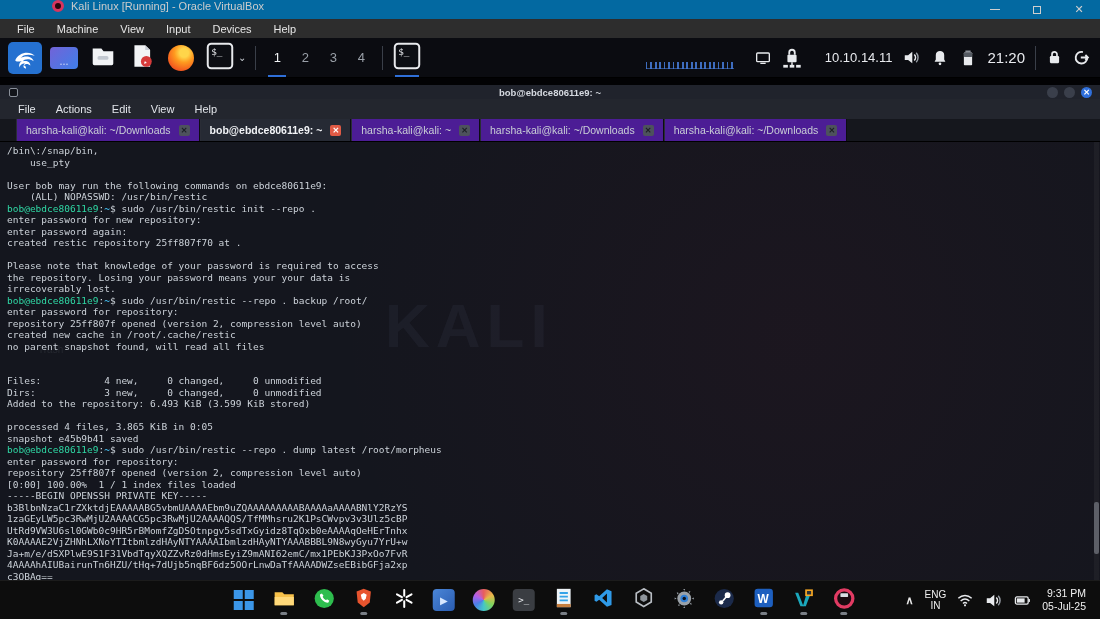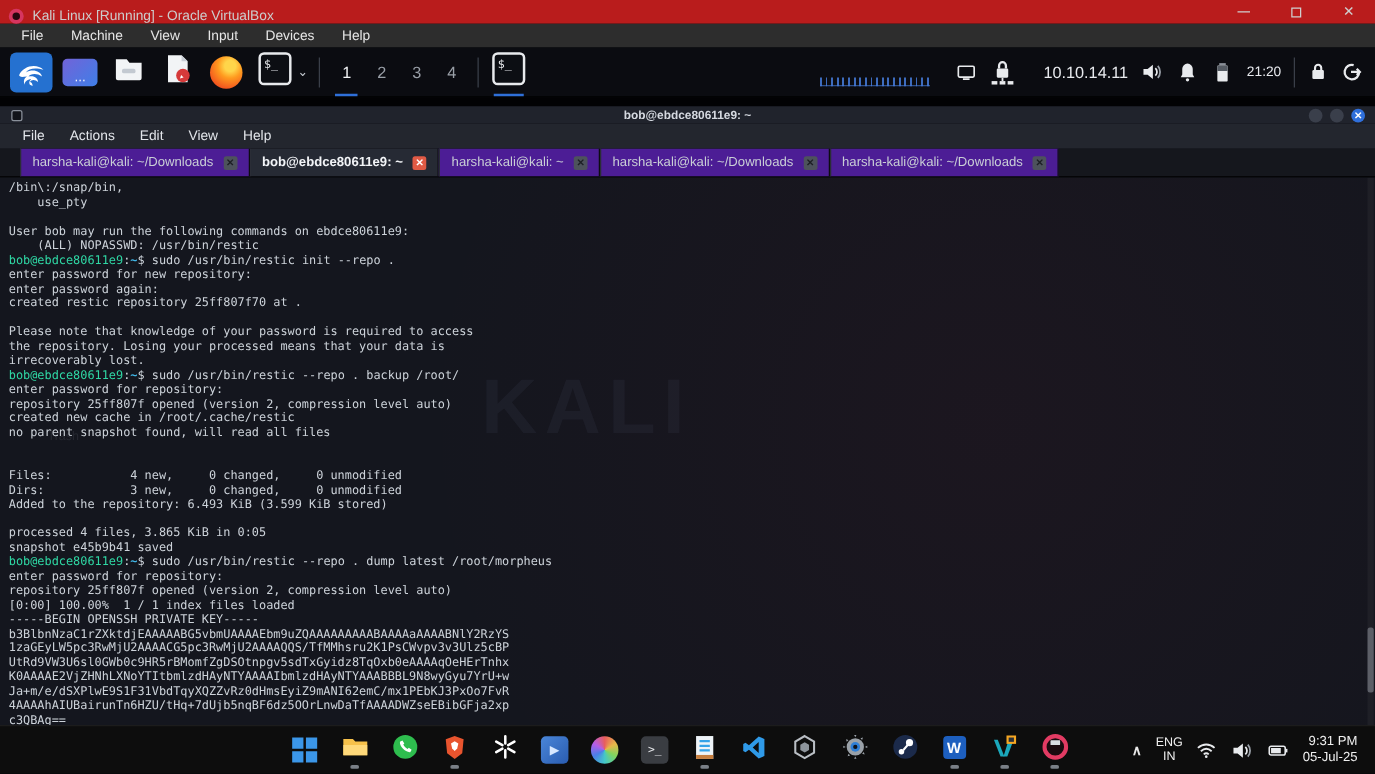--- a/index.html
+++ b/index.html
@@ -1,20 +1,20 @@
 <!DOCTYPE html>
 <html><head>
 <meta charset="utf-8">
 <style>
   * { margin:0; padding:0; box-sizing:border-box; }
   html,body { width:1100px; height:619px; overflow:hidden; }
   body { background:#020204; font-family:"Liberation Sans",sans-serif; position:relative; }
 
   
-  .vbox-titlebar { height:19px; background:#b91c1c; display:flex; align-items:flex-end; color:#cccccc; font-size:11px; }
+  .vbox-titlebar { height:19px; background:#0369a1; display:flex; align-items:flex-start; color:#cccccc; font-size:11px;padding-left:45px; }
   .vbox-app-icon { width:12px; height:12px; border-radius:50%; border:3px solid #d6355f; background:#27060e; margin:0 7px 0 7px; flex:0 0 auto; }
   .vbox-title { flex:1; white-space:nowrap; overflow:hidden; }
   .vbox-controls { display:flex; height:100%; }
   .vbox-ctl { width:42px; height:100%; display:flex; align-items:center; justify-content:center; color:#cfcfcf; }
   .vbox-ctl .minbar { width:10px; height:1px; background:#cfcfcf; }
   .vbox-ctl .restbox { width:8px; height:8px; border:1px solid #cfcfcf; }
   .vbox-ctl.close { font-size:11px; }
 
   .vbox-menubar { height:19px; background:#2d2d2d; display:flex; align-items:center; padding-left:6px; }
   .vbox-menu-item { color:#e6e6e6; font-size:11px; padding:0 11px; height:100%; display:flex; align-items:center; }
@@ -28,21 +28,21 @@
   .panel-sep { width:1px; height:24px; background:#3a3f49; flex:0 0 auto; }
   .ws-num { width:24px; height:30px; display:flex; align-items:center; justify-content:center; color:#9aa0a8; font-size:13px; position:relative; }
   .ws-num.active { color:#f2f4f6; }
   .ws-num.active::after, .win-btn.active::after { content:""; position:absolute; left:3px; right:3px; bottom:-4px; height:2px; background:#2f6fd8; }
   .win-btn { position:relative; }
   .chev { color:#c9ced4; font-size:10px; margin-left:-6px; }
   .cpu-graph { width:88px; height:7px; margin-left:auto; align-self:flex-end; margin-bottom:8px;
       background:repeating-linear-gradient(90deg, rgba(70,125,220,.85) 0 1.5px, transparent 1.5px 4.5px); border-bottom:1px solid rgba(70,125,220,.6); }
   .tray-right { display:flex; align-items:center; gap:10px; margin-left:12px; }
   .tray-ip { color:#e8eaee; font-size:13px;margin-left:12px; }
-  .tray-time { color:#e8eaee; font-size:11px;text-align:right; }
+  .tray-time { color:#e8eaee; font-size:15px;text-align:right; }
   .tray-icon { display:flex; align-items:center; justify-content:center; }
 
   
   .desktop-gap { height:7px; }
   .term-titlebar { height:14px; background:#20232c; display:flex; align-items:center; position:relative; }
   .term-win-icon { width:9px; height:9px; border:1px solid #8a909a; border-radius:2px; margin-left:9px; background:#12141a; }
   .term-win-title { position:absolute; left:0; right:0; text-align:center; color:#d5d9e0; font-size:9.5px; font-weight:bold; }
   .term-circles { margin-left:auto; display:flex; gap:6px; padding-right:8px; z-index:1; }
   .tc { width:11px; height:11px; border-radius:50%; background:#3a3f4b; }
   .tc.close { background:#2f6fdb; color:#fff; font-size:8px; line-height:11px; text-align:center; font-weight:bold; }
@@ -278,21 +278,21 @@
       <div class="tline">    use_pty</div>
       <div class="tline"> </div>
       <div class="tline">User bob may run the following commands on ebdce80611e9:</div>
       <div class="tline">    (ALL) NOPASSWD: /usr/bin/restic</div>
       <div class="tline"><span class="p-user">bob@ebdce80611e9</span><span class="p-colon">:</span><span class="p-path">~</span><span class="p-dollar">$ </span><span>sudo /usr/bin/restic init --repo .</span></div>
       <div class="tline">enter password for new repository:</div>
       <div class="tline">enter password again:</div>
       <div class="tline">created restic repository 25ff807f70 at .</div>
       <div class="tline"> </div>
       <div class="tline">Please note that knowledge of your password is required to access</div>
-      <div class="tline">the repository. Losing your processed means that your data is</div>
+      <div class="tline">the repository. Losing your password means your your data is</div>
       <div class="tline">irrecoverably lost.</div>
       <div class="tline"><span class="p-user">bob@ebdce80611e9</span><span class="p-colon">:</span><span class="p-path">~</span><span class="p-dollar">$ </span><span>sudo /usr/bin/restic --repo . backup /root/</span></div>
       <div class="tline">enter password for repository:</div>
       <div class="tline">repository 25ff807f opened (version 2, compression level auto)</div>
       <div class="tline">created new cache in /root/.cache/restic</div>
       <div class="tline">no parent snapshot found, will read all files</div>
       <div class="tline"> </div>
       <div class="tline"> </div>
       <div class="tline">Files:           4 new,     0 changed,     0 unmodified</div>
       <div class="tline">Dirs:            3 new,     0 changed,     0 unmodified</div>

